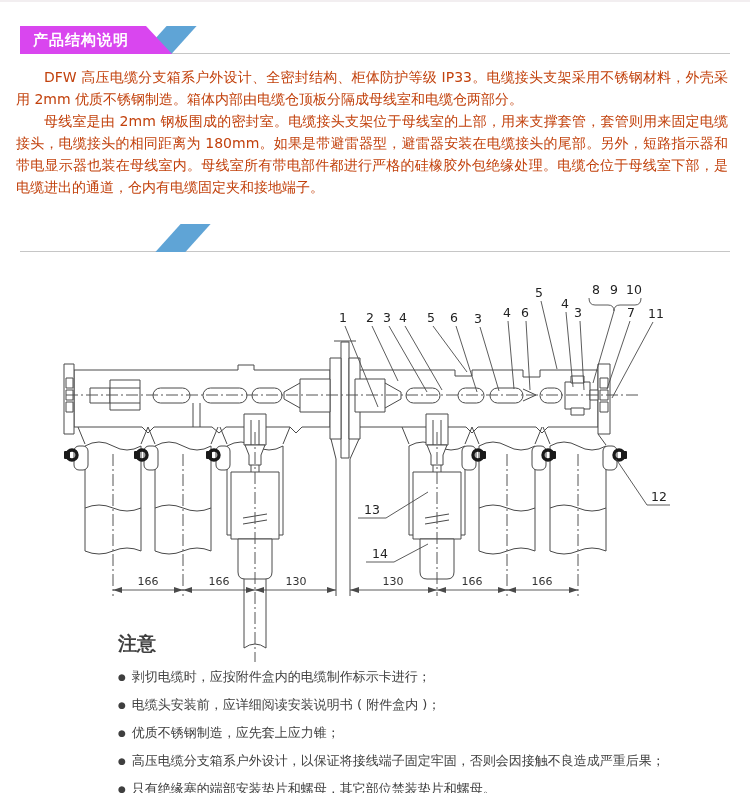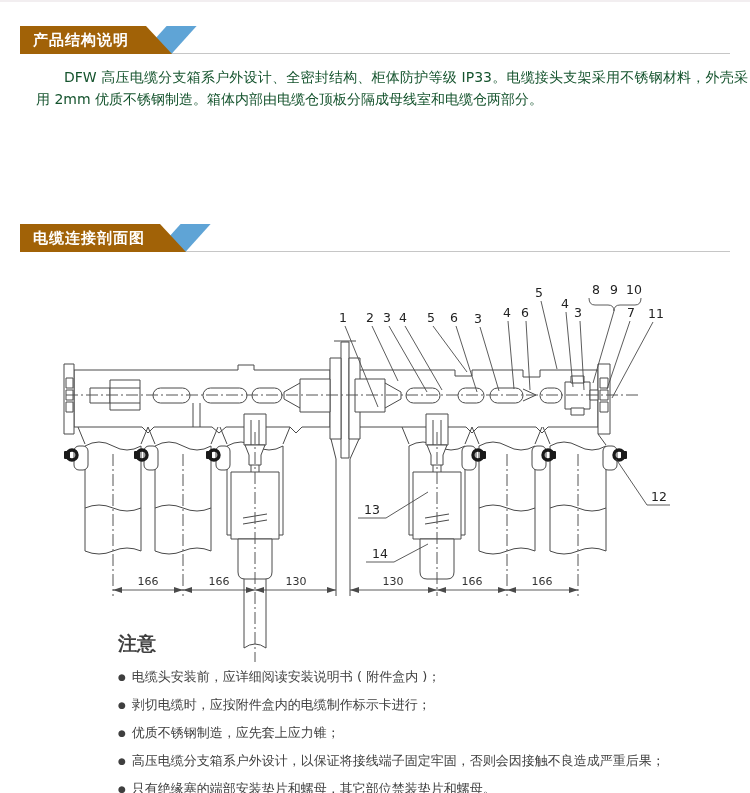--- a/index.html
+++ b/index.html
@@ -7,36 +7,36 @@
     width:750px;height:793px;position:relative;overflow:hidden;
     background:#ffffff;
     font-family:"DejaVu Sans","Liberation Sans",sans-serif;
   }
   .page{position:absolute;inset:0;border-top:2px solid #f2eef0;}
   
   .banner-row{position:absolute;left:20px;height:28px;width:710px;}
   .banner-row .rule{position:absolute;left:0;right:0;bottom:0;border-bottom:1px solid #c6c6c6;}
   .banner{
     position:absolute;left:0;top:0;height:28px;box-sizing:border-box;
-    background:#a16207;color:#ffffff;font-weight:bold;font-size:15px;
+    background:#d946ef;color:#ffffff;font-weight:bold;font-size:15px;
     line-height:28px;padding-left:13px;letter-spacing:1px;
     clip-path:polygon(0 0,calc(100% - 26px) 0,100% 100%,0 100%);
     z-index:2;
   }
   .banner-tail{
     position:absolute;top:0;height:28px;width:30px;background:#5fa4d6;
     transform:skewX(-42deg);z-index:1;
   }
   #banner-row-1{top:24px;} #banner-row-2{top:222px;}
   #banner-1{width:152px;} #banner-2{width:166px;}
   #tail-1{left:134px;} #tail-2{left:148px;}
   
   .paragraphs{
-    position:absolute;left:36px;top:64px;width:712px;
-    font-size:14px;line-height:22px;color:#14532d;text-align:justify;
+    position:absolute;left:16px;top:64px;width:712px;
+    font-size:14px;line-height:22px;color:#c2410c;text-align:justify;
   }
   .paragraphs p{margin:0;text-indent:2em;}
   
   .notes{position:absolute;left:118px;top:629px;width:580px;color:#3f3f3f;}
   .notes .notes-title{font-weight:bold;font-size:19px;margin-bottom:6px;}
   .note-item{font-size:13px;line-height:27px;white-space:nowrap;}
   .note-item::before{content:"●";font-size:9px;vertical-align:1px;margin-right:6px;}
   
   svg.diagram{position:absolute;left:0;top:0;}
   svg.diagram *{vector-effect:non-scaling-stroke;}
@@ -57,26 +57,26 @@
 <div class="page">
 
   <div class="banner-row" id="banner-row-1">
     <div class="rule"></div>
     <div class="banner-tail" id="tail-1"></div>
     <div class="banner" id="banner-1">产品结构说明</div>
   </div>
 
   <div class="paragraphs">
     <p>DFW 高压电缆分支箱系户外设计、全密封结构、柜体防护等级 IP33。电缆接头支架采用不锈钢材料，外壳采用 2mm 优质不锈钢制造。箱体内部由电缆仓顶板分隔成母线室和电缆仓两部分。</p>
+    <p>母线室是由 2mm 钢板围成的密封室。电缆接头支架位于母线室的上部，用来支撑套管，套管则用来固定电缆接头，电缆接头的相同距离为 180mm。如果是带避雷器型，避雷器安装在电缆接头的尾部。另外，短路指示器和带电显示器也装在母线室内。母线室所有带电部件都进行严格的硅橡胶外包绝缘处理。电缆仓位于母线室下部，是电缆进出的通道，仓内有电缆固定夹和接地端子。</p>
   </div>
 
   <div class="banner-row" id="banner-row-2">
     <div class="rule"></div>
     <div class="banner-tail" id="tail-2"></div>
-    <div class="banner" id="banner-2">电缆连接剖面图</div>
   </div>
 
   <svg class="diagram" width="750" height="793" viewBox="0 0 750 793">
 
     <g>
       <path class="lnw" d="M74,368 H238 V363 H254 V368 H330 V425 H302 L296,431 L290,425 H226 L219,431 L212,425 H154 L148,431 L142,425 H74 Z"></path>
       <path class="lnw" d="M355,368 H455 V374 H472 V368 H523 V375 H540 V368 H598 V425 H548 L542,431 L536,425 H478 L472,431 L466,425 H355 Z"></path>
 
       <rect class="lnw" x="64" y="362" width="10" height="70"></rect>
       <rect class="ln" x="66" y="376" width="7" height="10"></rect>
@@ -259,20 +259,20 @@
       <text class="dlabel" x="219" y="583">166</text>
       <text class="dlabel" x="296" y="583">130</text>
       <text class="dlabel" x="393" y="583">130</text>
       <text class="dlabel" x="472" y="583">166</text>
       <text class="dlabel" x="542" y="583">166</text>
     </g>
   </svg>
 
   <div class="notes">
     <div class="notes-title">注意</div>
+    <div class="note-item">剥切电缆时，应按附件盒内的电缆制作标示卡进行；</div>
     <div class="note-item">电缆头安装前，应详细阅读安装说明书 ( 附件盒内 )；</div>
-    <div class="note-item">剥切电缆时，应按附件盒内的电缆制作标示卡进行；</div>
     <div class="note-item">优质不锈钢制造，应先套上应力锥；</div>
     <div class="note-item">高压电缆分支箱系户外设计，以保证将接线端子固定牢固，否则会因接触不良造成严重后果；</div>
     <div class="note-item">只有绝缘塞的端部安装垫片和螺母，其它部位禁装垫片和螺母。</div>
   </div>
 
 </div>
 
 </body></html>

